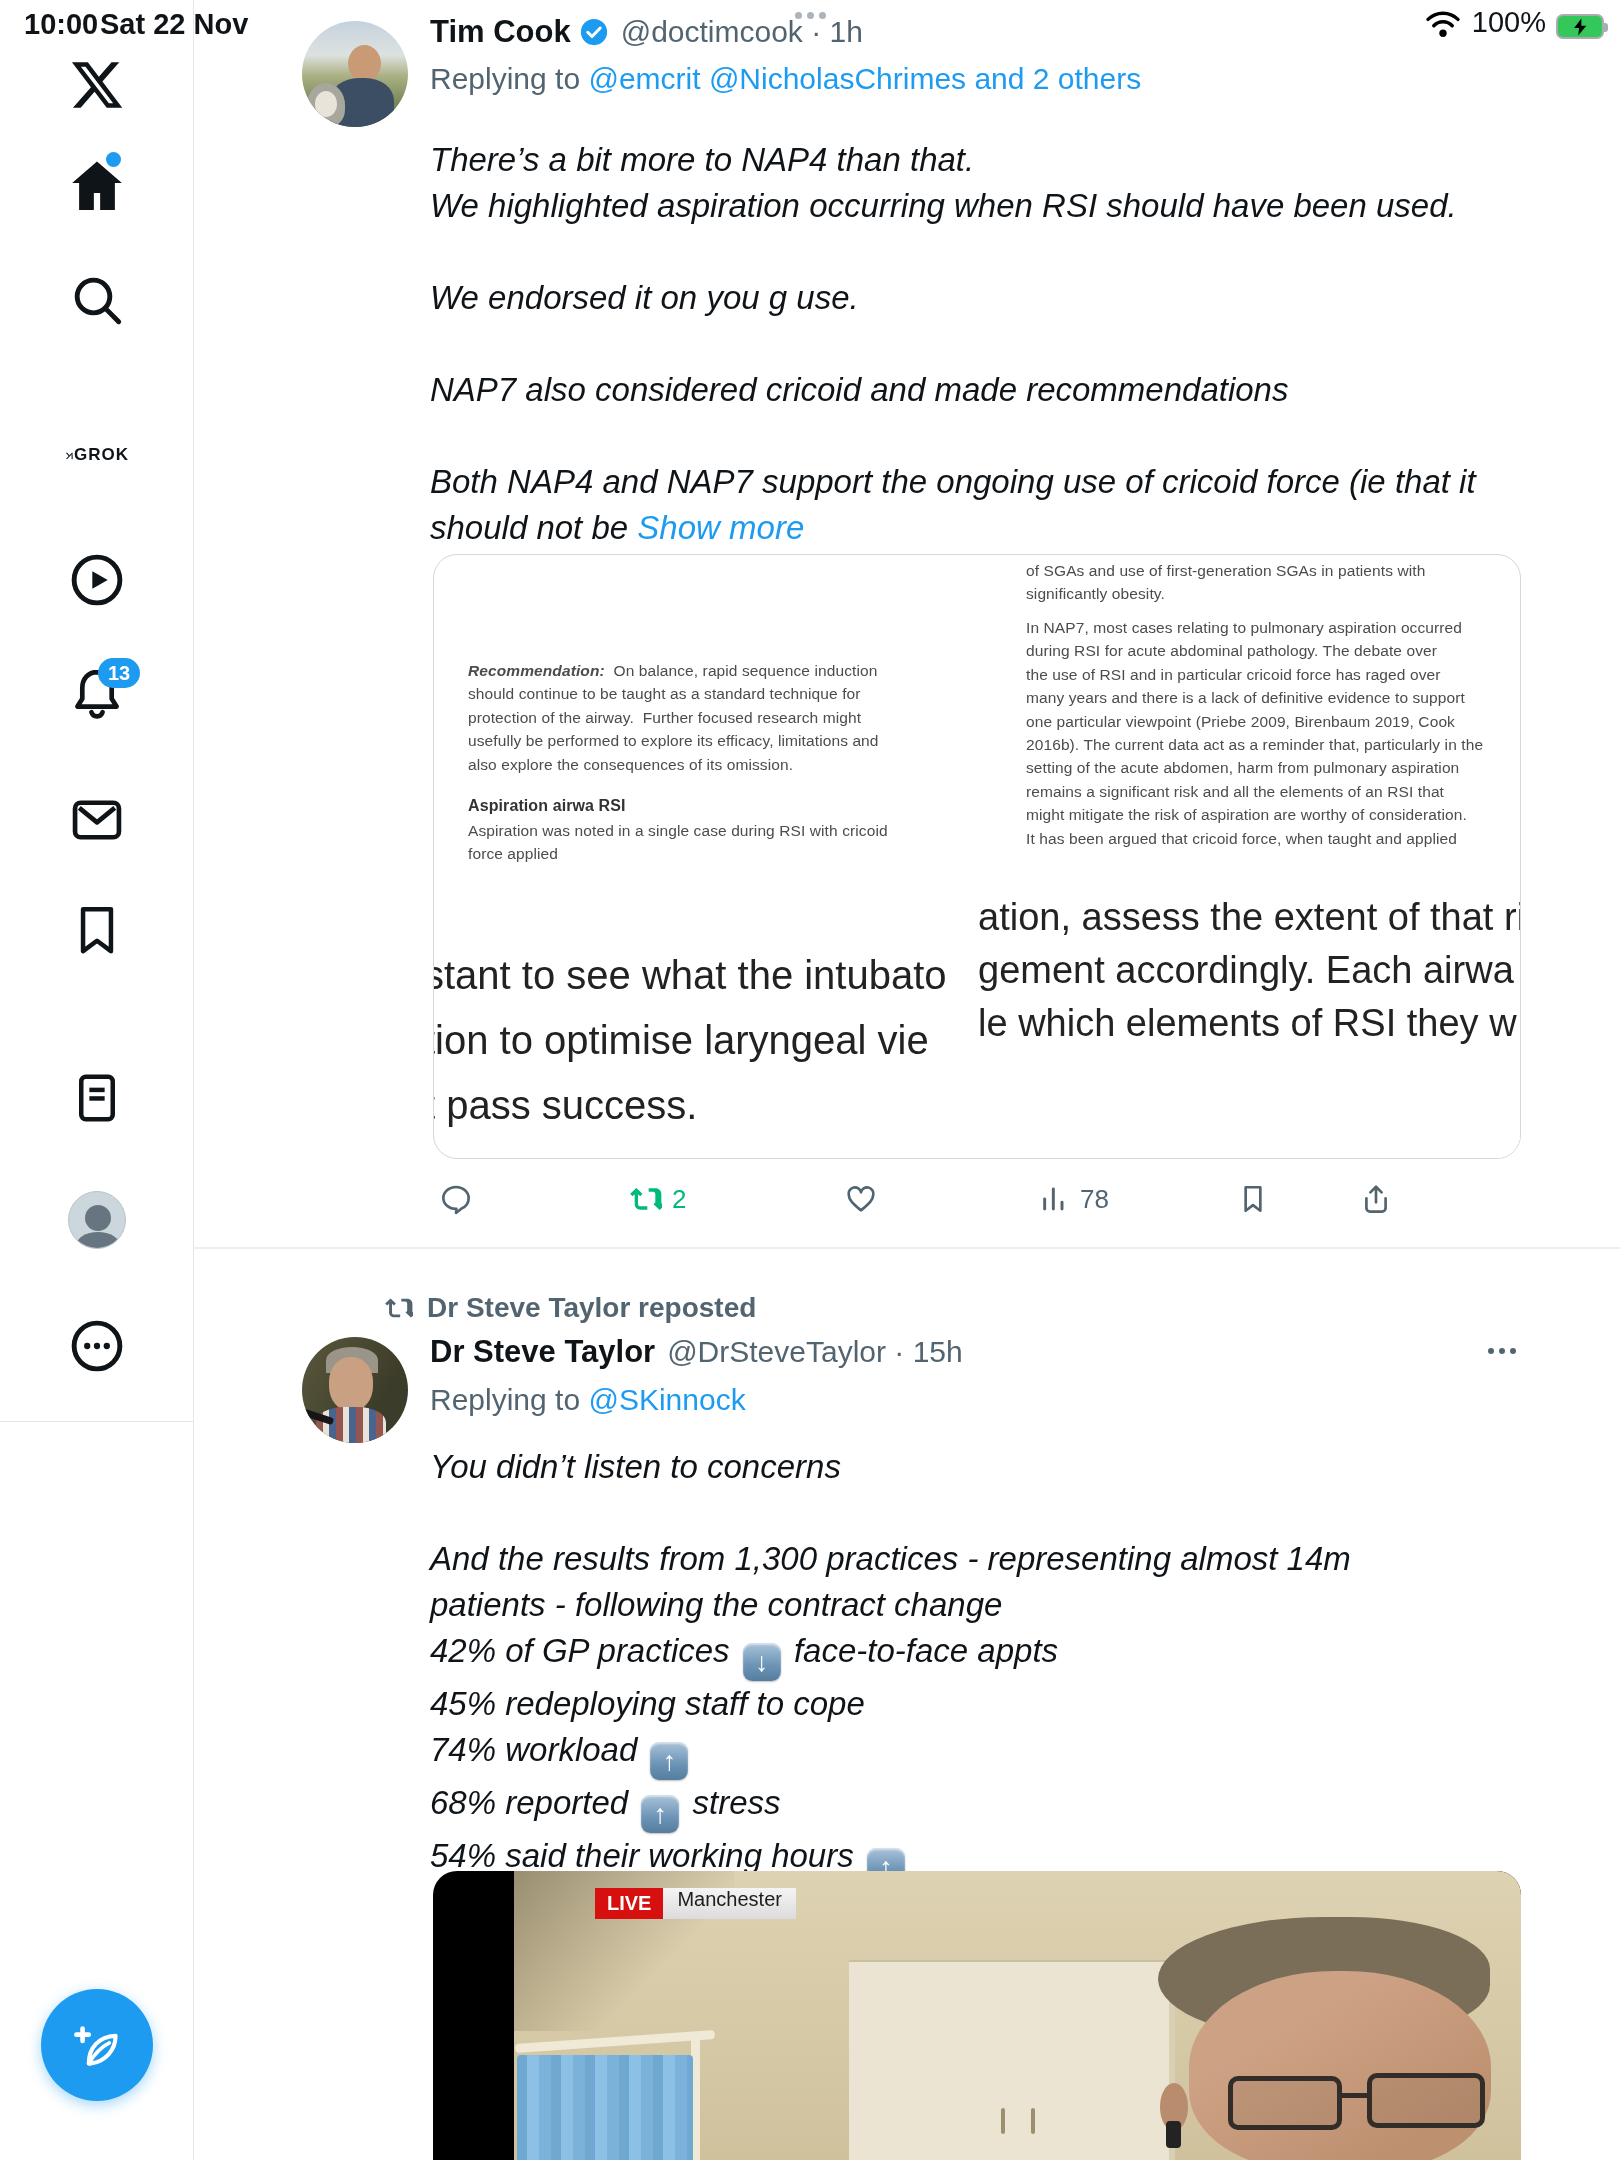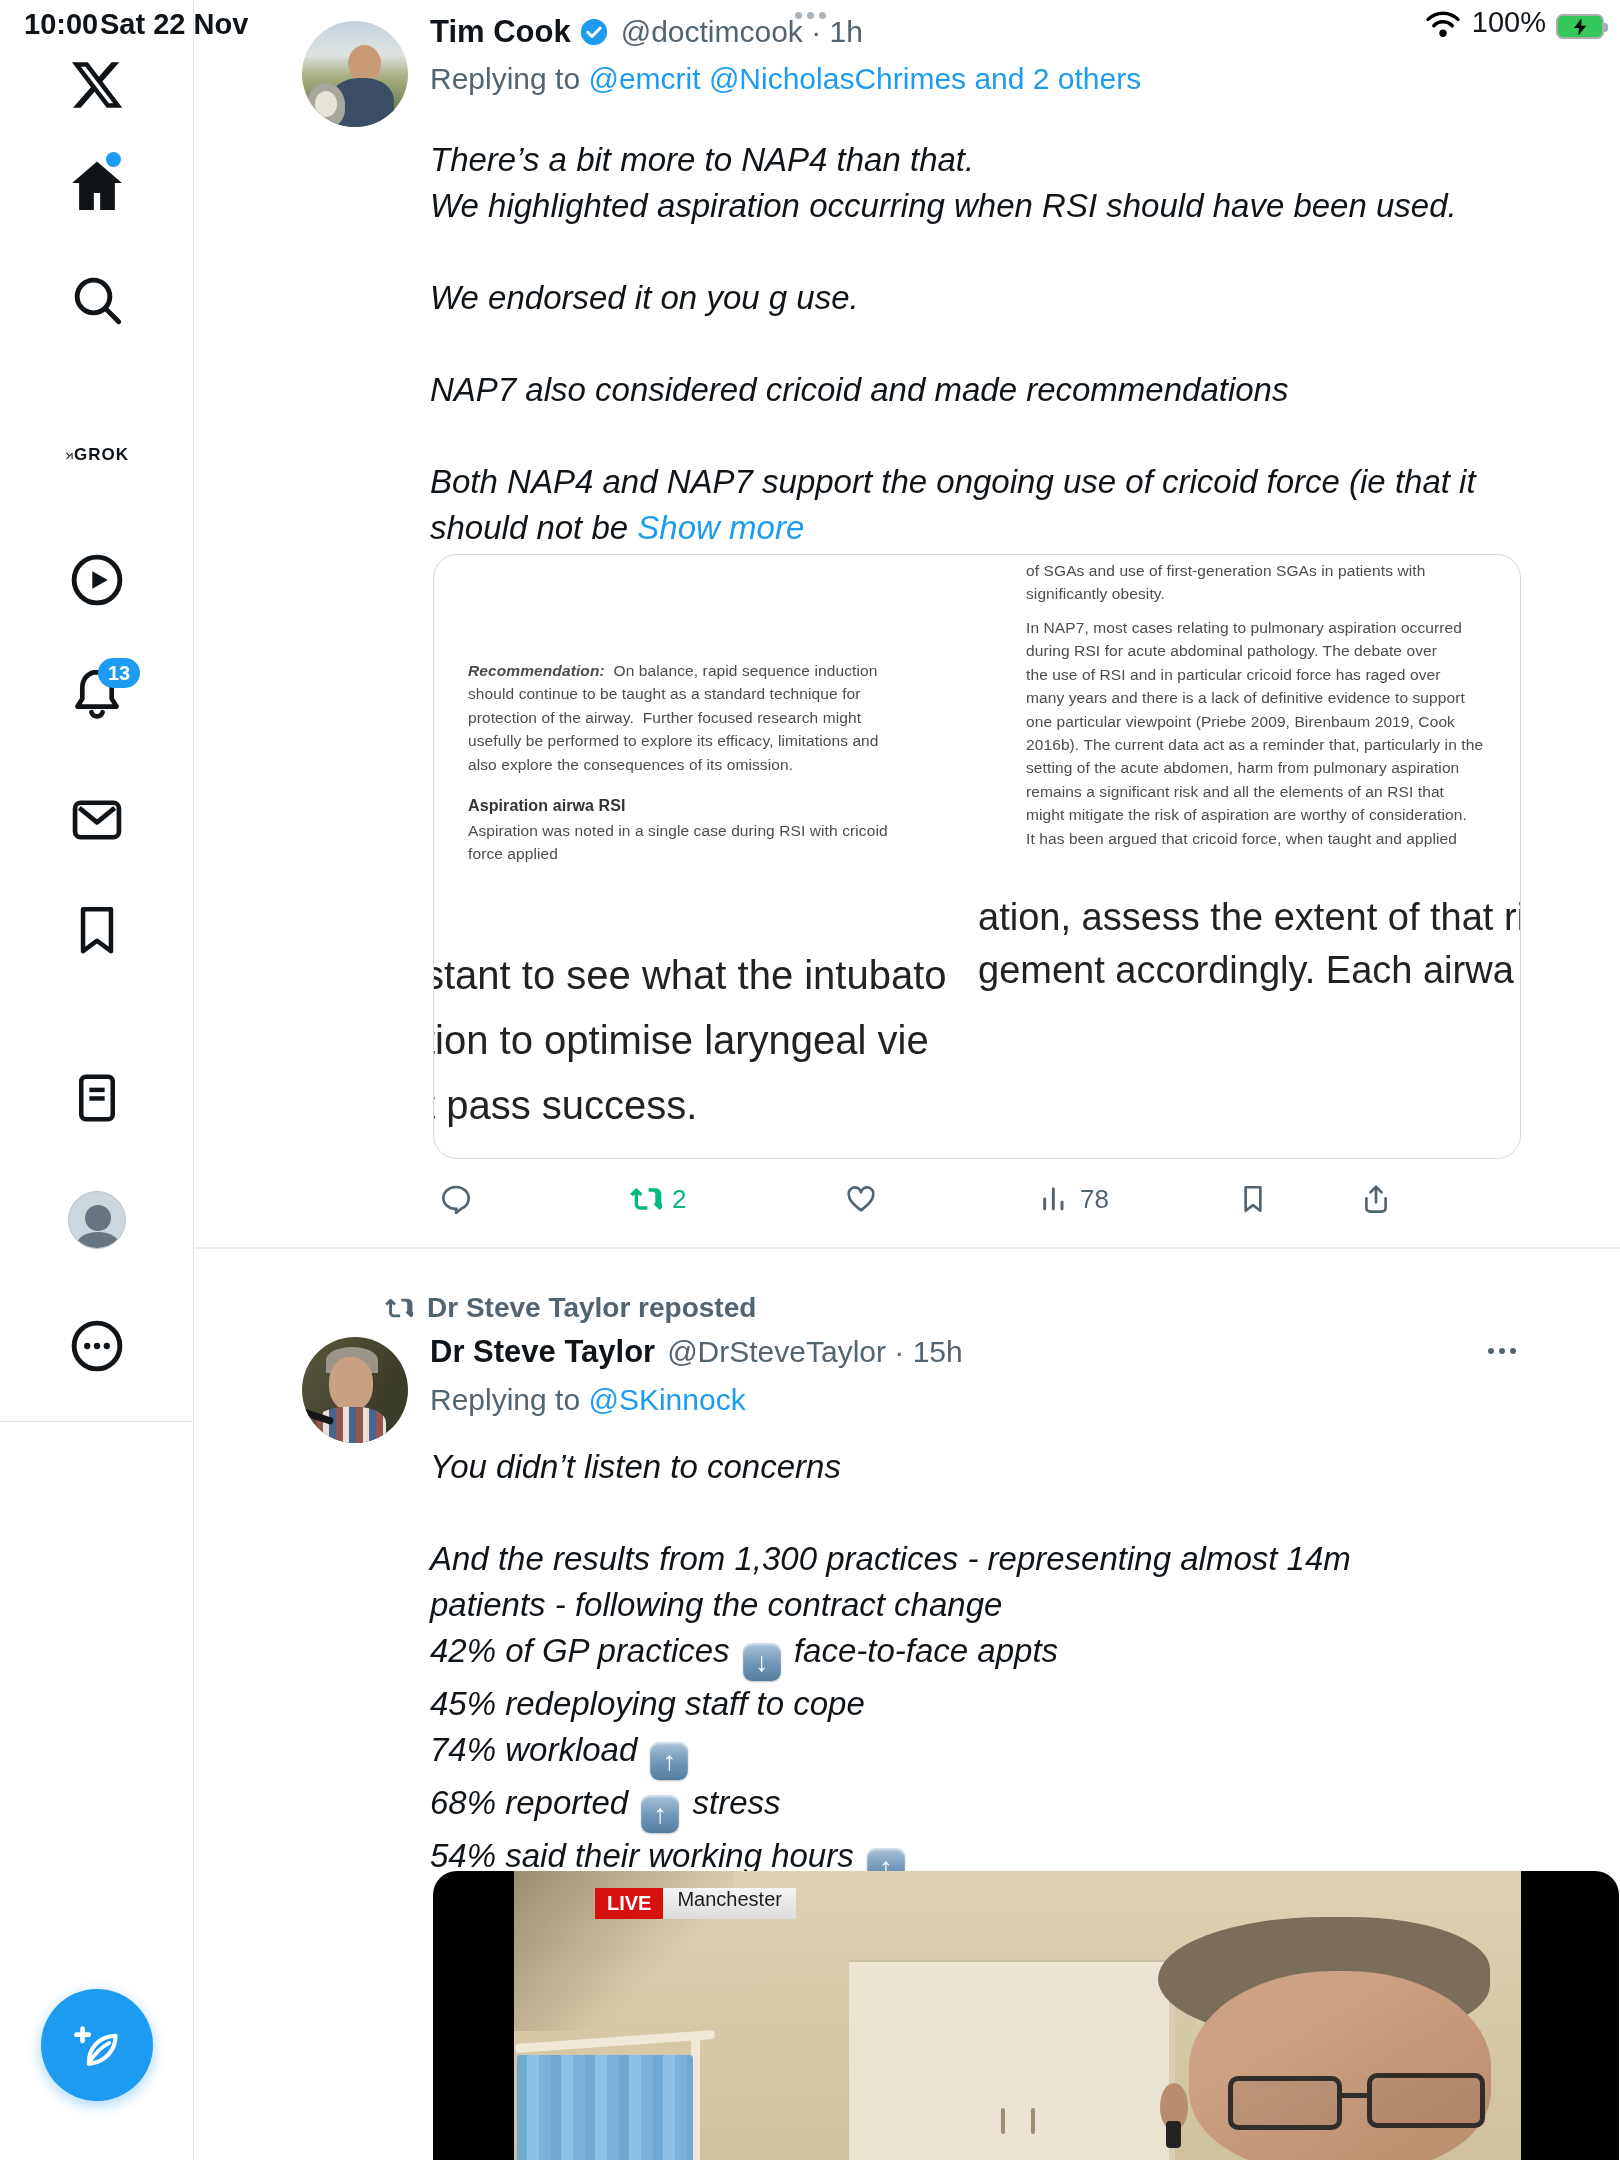--- a/index.html
+++ b/index.html
@@ -81,21 +81,21 @@
 
   
   .repost-banner { position:absolute; left:385px; top:1292px; display:flex; align-items:center; gap:14px;
                    color:#536471; font-size:28px; font-weight:700; cursor:pointer; }
   .stat-arrow { display:inline-flex; width:38px; height:38px; border-radius:9px; margin:0 4px;
                 background:linear-gradient(180deg,#a9c3d9 0%,#6b93b5 60%,#557d9e 100%);
                 color:#fff; align-items:center; justify-content:center; font-size:27px; font-weight:700;
                 vertical-align:-9px; box-shadow:inset 0 2px 2px rgba(255,255,255,.55), 0 1px 2px rgba(0,0,0,.25); }
 
   
-  .video-card { position:absolute; left:433px; top:1871px; width:1186px; height:289px;
+  .video-card { position:absolute; left:433px; top:1871px; width:1088px; height:289px;
                 border-radius:24px 24px 0 0; overflow:hidden; background:#000; cursor:pointer; }
   .vid-scene { position:absolute; left:81px; top:0; width:1007px; height:289px;
                background:linear-gradient(180deg,#ddd2b2 0%,#d6c9a6 55%,#cfc19c 100%); }
   .vid-shadow { position:absolute; left:0; top:0; width:220px; height:160px;
                 background:linear-gradient(135deg,rgba(70,58,32,.45), rgba(70,58,32,0) 65%); }
   .vid-badges { position:absolute; left:162px; top:17px; display:flex; }
   .live-badge { background:#d60f0f; color:#fff; font-size:20px; font-weight:700; padding:4px 12px; }
   .loc-badge { background:linear-gradient(180deg,#f4f4f4,#dcdcdc); color:#1c1c1c; font-size:20px; padding:0 14px; }
   .cupboard { position:absolute; left:335px; top:89px; width:326px; height:200px; background:#ece4d2;
               border-top:2px solid #c9bfa4; border-right:6px solid #d9cfb4; }
@@ -307,20 +307,21 @@
     <div class="doc-big-left">
 
     <div class="doc-line">stant to see what the intubato</div>
         <div class="doc-line">tion to optimise laryngeal vie</div>
         <div class="doc-line">t pass success.</div>
       </div>
     <div class="doc-big-right">
 
         <div class="doc-line">ation, assess the extent of that ri</div>
         <div class="doc-line">gement accordingly. Each airwa</div>
+        <div class="doc-line">le which elements of RSI they w</div>
       </div>
   </div>
 
   <div class="actions">
     <div class="act" style="left:10px">
       <svg width="32" height="32" viewBox="0 0 24 24">
           <path d="M12 3 C6.7 3 2.5 6.7 2.5 11.2 c0 4.5 4.2 8.2 9.5 8.2 h.3 L12 22.5 16.2 19.1 c3.2-1.4 5.3-4.3 5.3-7.9 C21.5 6.7 17.3 3 12 3 Z" stroke="#536471" stroke-width="2" fill="none" stroke-linejoin="round"></path>
         </svg>
     </div>
     <div class="act green" style="left:200px">

